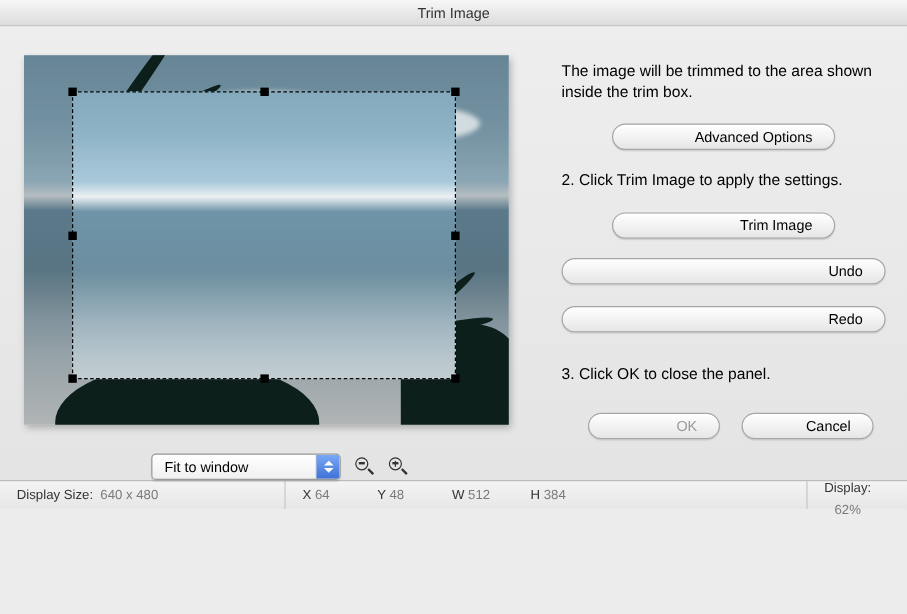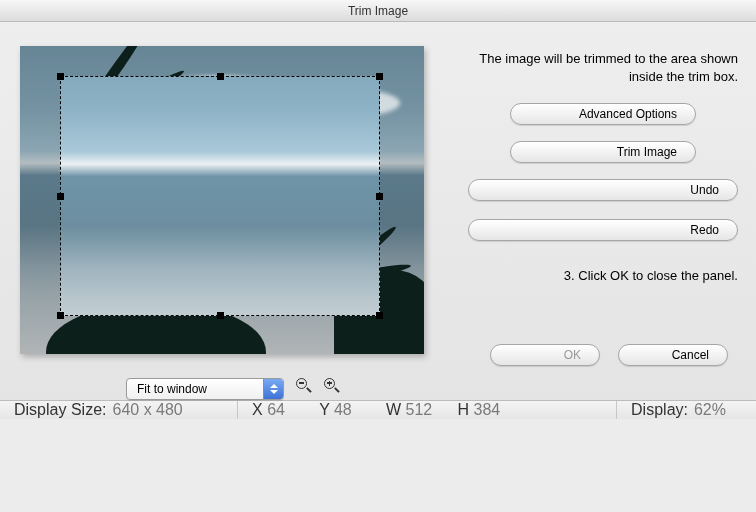--- a/index.html
+++ b/index.html
@@ -89,21 +89,21 @@
   }
   .handle { position:absolute; width:7px; height:7px; background:#000; }
   .h-tl { left:-4px; top:-4px; } .h-tr { right:-4px; top:-4px; }
   .h-bl { left:-4px; bottom:-4px; } .h-br { right:-4px; bottom:-4px; }
   .h-tm { left:50%; margin-left:-3px; top:-4px; }
   .h-bm { left:50%; margin-left:-3px; bottom:-4px; }
   .h-ml { top:50%; margin-top:-3px; left:-4px; }
   .h-mr { top:50%; margin-top:-3px; right:-4px; }
 
   
-  .zoom-row { display:flex; align-items:flex-start; justify-content:center; gap:12px; margin-top:24px; margin-left:-10px; }
+  .zoom-row { display:flex; align-items:center; justify-content:center; gap:12px; margin-top:24px; margin-left:-10px; }
   .aqua-select {
     display:inline-flex; align-items:center;
     height:22px; border:1px solid #9a9a9a; border-radius:4px;
     background:linear-gradient(#ffffff,#f0f0f0);
     box-shadow:inset 0 1px 0 #fff, 0 1px 1px rgba(0,0,0,0.1);
     font-size:12px; padding:0 0 0 10px; min-width:158px; position:relative;
   }
   .aqua-select .cap {
     position:absolute; right:0; top:0; bottom:0; width:20px;
     background:linear-gradient(#79a9f5,#3e72d6);
@@ -115,21 +115,21 @@
   .aqua-select .arrow.up { border-bottom:4px solid #fff; margin-bottom:2px; }
   .aqua-select .arrow.down { border-top:4px solid #fff; }
 
   .mag { width:16px; height:16px; position:relative; }
   .mag .circle { width:11px; height:11px; border:1.6px solid #333; border-radius:50%; position:absolute; left:0; top:0; }
   .mag .handle-line { position:absolute; width:6px; height:1.8px; background:#333; left:10px; top:11px; transform:rotate(45deg); }
   .mag .minus, .mag .plus { position:absolute; left:3px; top:4.2px; width:5px; height:1.5px; background:#333; }
   .mag .plus::after { content:""; position:absolute; left:1.7px; top:-1.7px; width:1.5px; height:5px; background:#333; }
 
   
-  .right-col p { margin:0 0 18px 0; line-height:1.35;text-align:right; }
+  .right-col p { margin:0 0 18px 0; line-height:1.35; }
   .btn {
     display:inline-flex; align-items:center; justify-content:flex-end;
     height:22px; border:1px solid #a6a6a6; border-radius:11px;
     background:linear-gradient(#ffffff,#e6e6e6);
     box-shadow:inset 0 1px 0 #fff, 0 1px 1px rgba(0,0,0,0.12);
     font-size:12px; padding:0 18px; min-width:120px; cursor:default;
     color:#000;
   }
   .btn.wide { min-width:186px; }
   .btn.disabled { color:#9a9a9a; }
@@ -139,24 +139,24 @@
   
   .action-row {
     position:absolute; left:0; right:0; bottom:34px;
     display:flex; justify-content:flex-end; gap:18px; padding-right:28px;
   }
 
   
   .statusbar {
     height:24px; border-top:1px solid #bcbcbc;
     background:linear-gradient(#f4f4f4,#e6e6e6);
-    display:flex; align-items:center; font-size:16px; color:#333;
+    display:flex; align-items:center; font-size:11px; color:#333;
   }
   .status-seg { padding:0 14px; border-right:1px solid #c6c6c6; height:100%; display:flex; align-items:center; gap:6px; }
-  .status-seg:last-child { border-right:none; margin-left:auto; padding-right:30px; }
+  .status-seg:last-child { border-right:none; margin-left:auto; padding-right:30px;flex-direction:column; }
   .status-label { color:#333; }
   .dim { color:#7a7a7a; }
   .valpad { min-width:34px; display:inline-block; }
 </style>
 </head>
 <body>
 
 <div class="window">
   <div class="titlebar">
     <span>Trim Image</span>
@@ -215,20 +215,21 @@
       </div>
     </div>
 
     <div class="right-col">
       <p>The image will be trimmed to the area shown inside the trim box.</p>
       <div class="center-btn">
         <span class="btn wide">
           <span>Advanced Options</span>
         </span>
       </div>
+      <p>2. Click Trim Image to apply the settings.</p>
       <div class="center-btn">
         <span class="btn wide">
           <span>Trim Image</span>
         </span>
       </div>
       <div class="btn-row" style="justify-content:center;">
         <span class="btn">
           <span>Undo</span>
         </span>
         <span class="btn">

